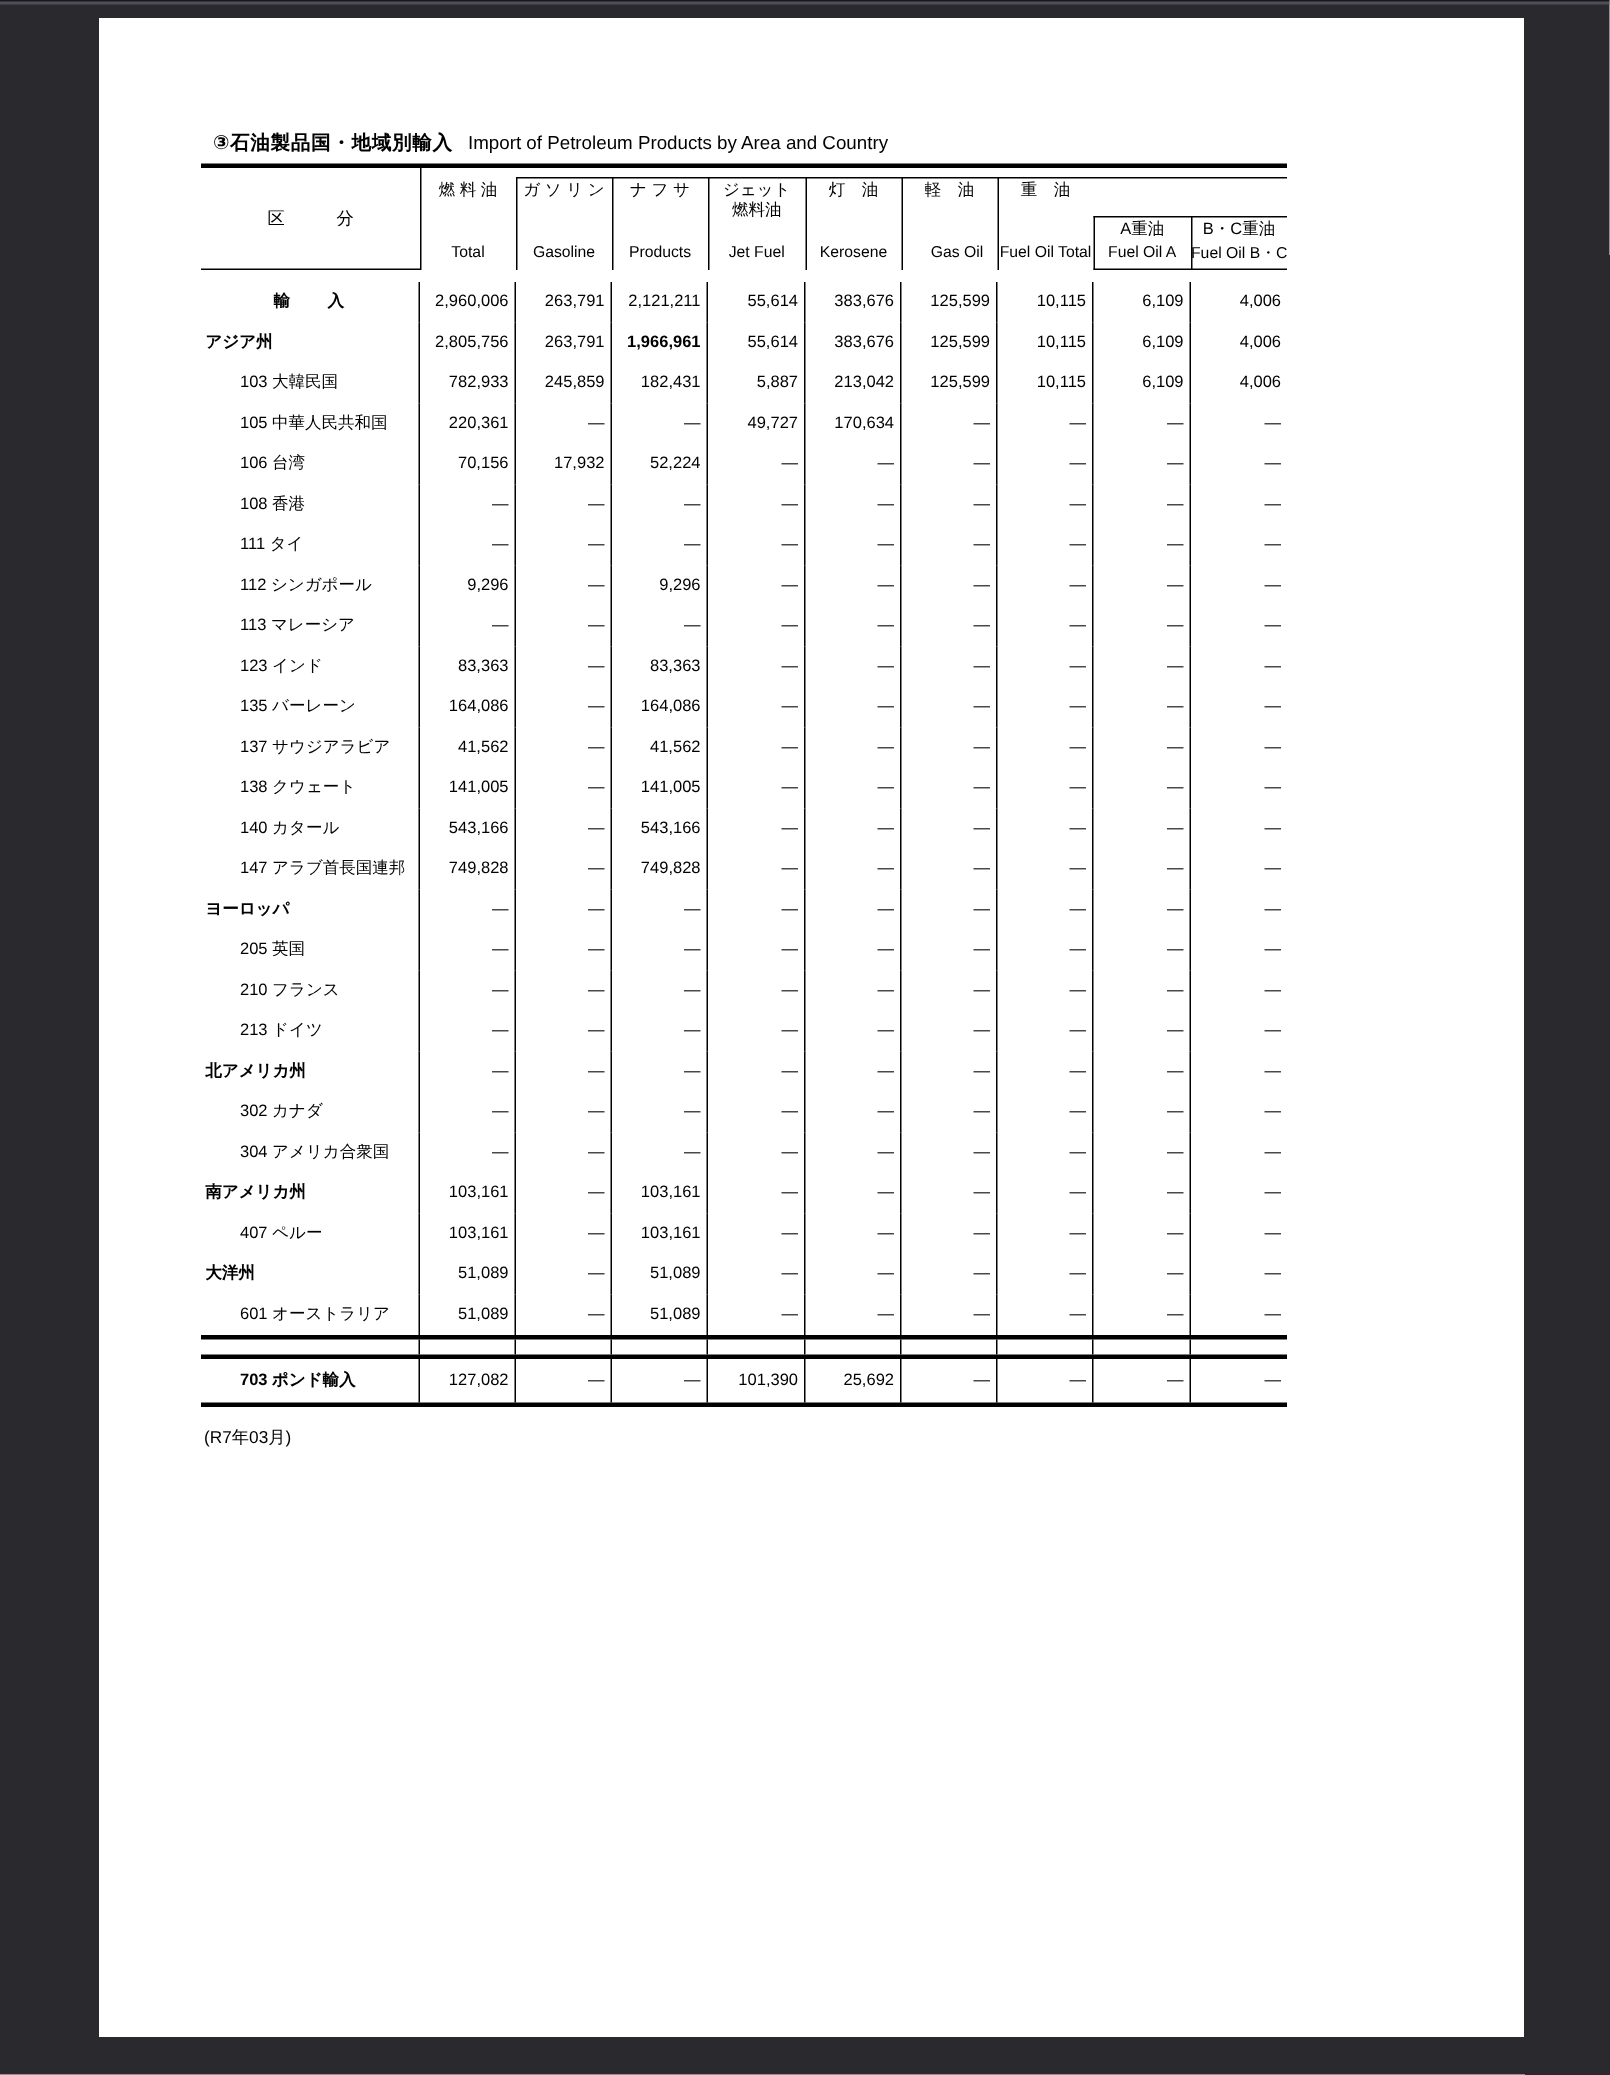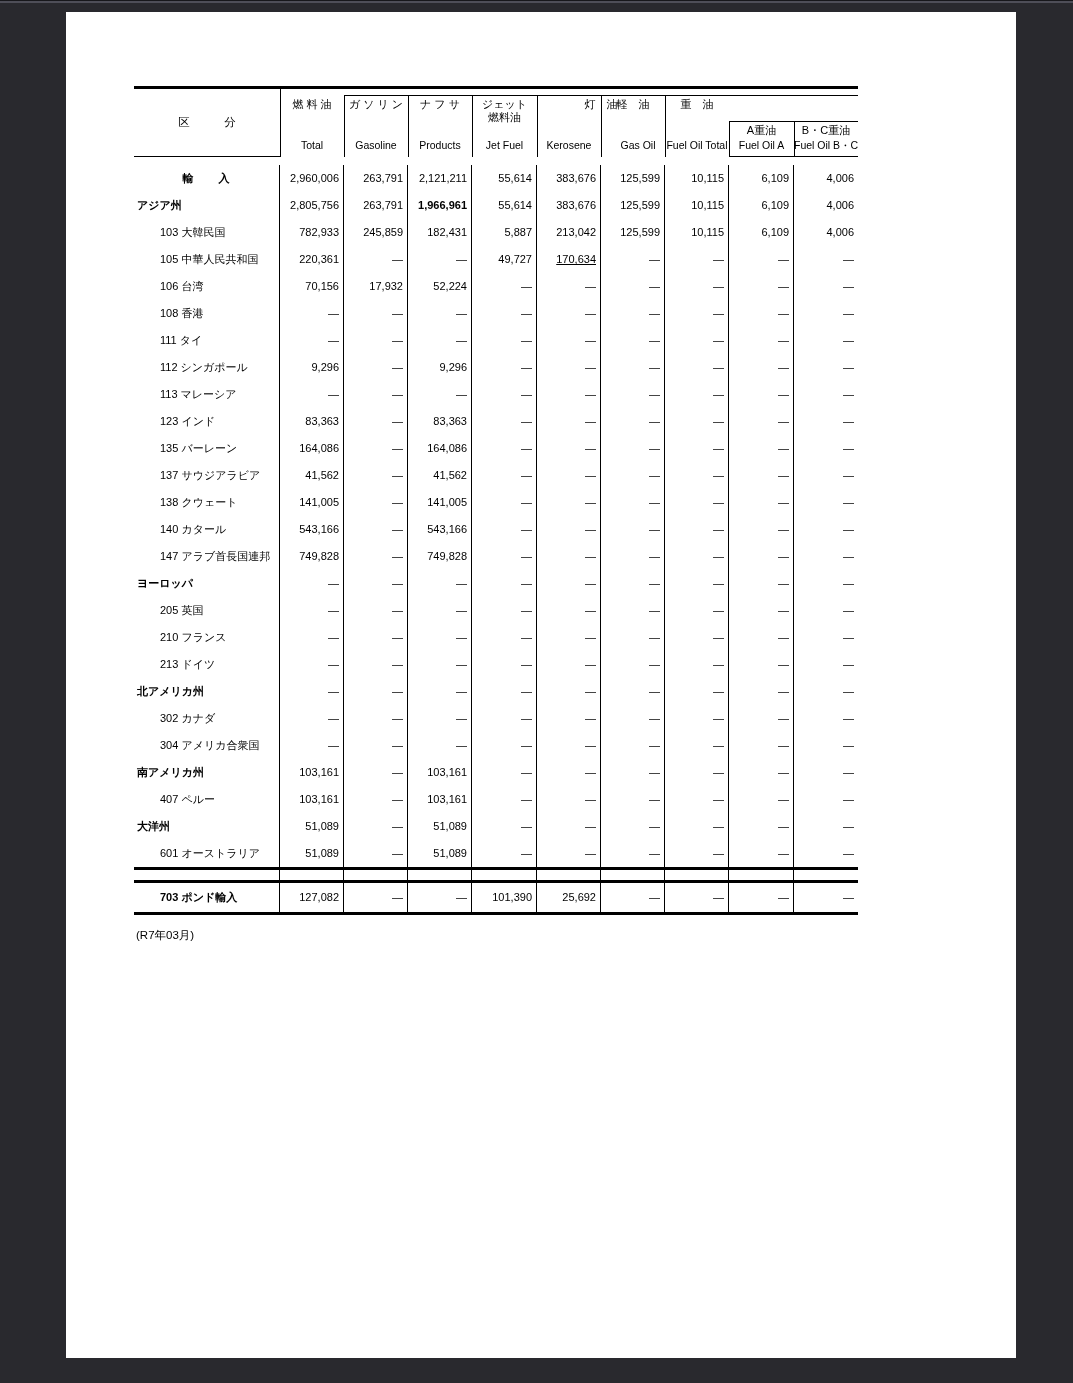--- a/index.html
+++ b/index.html
@@ -46,20 +46,23 @@
 </style>
 </head>
 <body>
 
 <div class="edge-top"></div>
 <div class="edge-strip"></div>
 
 <div class="page">
   <div class="doc">
 
+    <div class="title-row">
+      <span class="t-jp">③石油製品国・地域別輸入</span><span class="t-en">Import of Petroleum Products by Area and Country</span>
+    </div>
 
     <div class="thick"></div>
 
     <div class="thead" id="thead">
       <span class="corner">区　　　分</span>
     <div class="thin-v" style="left: 146px; top: 0px; height: 68px;"></div>
         <div class="thin-v" style="left: 210px; top: 6px; height: 62px;"></div>
         <div class="thin-v" style="left: 274px; top: 6px; height: 62px;"></div>
         <div class="thin-v" style="left: 338px; top: 6px; height: 62px;"></div>
         <div class="thin-v" style="left: 403px; top: 6px; height: 62px;"></div>
@@ -73,21 +76,21 @@
         <div class="thin-h" style="left: 595px; top: 67px; width: 129px;"></div>
         <span class="hjp" style="left: 146px; width: 64px; top: 9px;">燃 料 油</span>
         <span class="hen" style="left: 146px; width: 64px; top: 50px;">Total</span>
         <span class="hjp" style="left: 210px; width: 64px; top: 9px;">ガ ソ リ ン</span>
         <span class="hen" style="left: 210px; width: 64px; top: 50px;">Gasoline</span>
         <span class="hjp" style="left: 274px; width: 64px; top: 9px;">ナ フ サ</span>
         <span class="hen" style="left: 274px; width: 64px; top: 50px;">Products</span>
         <span class="hjp" style="left: 338px; width: 65px; top: 9px;">ジェット
 燃料油</span>
         <span class="hen" style="left: 338px; width: 65px; top: 50px;">Jet Fuel</span>
-        <span class="hjp" style="left: 403px; width: 64px; top: 9px; padding-left: 32px;">灯　油</span>
+        <span class="hjp" style="left: 403px; width: 64px; top: 9px;">灯　油</span>
         <span class="hen" style="left: 403px; width: 64px; top: 50px;">Kerosene</span>
         <span class="hjp" style="left: 467px; width: 64px; top: 9px;">軽　油</span>
         <span class="hen" style="left: 472px; width: 64px; top: 50px;">Gas Oil</span>
         <span class="hjp" style="left: 531px; width: 64px; top: 9px;">重　油</span>
         <span class="hen" style="left: 531px; width: 64px; top: 50px;">Fuel Oil Total</span>
         <span class="hjp" style="left: 595px; width: 65px; top: 35px;">A重油</span>
         <span class="hen" style="left: 595px; width: 65px; top: 50px;">Fuel Oil A</span>
         <span class="hjp" style="left: 660px; width: 64px; top: 35px;">B・C重油</span>
         <span class="hen" style="left: 660px; width: 64px; top: 50px;">Fuel Oil B・C</span>
       </div>
@@ -128,21 +131,21 @@
           <span class="vc" style="width: 64px;">10,115</span>
           <span class="vc" style="width: 65px;">6,109</span>
           <span class="vc last" style="width: 64px;">4,006</span>
         </div>
         <div class="trow">
           <span class="lc lbl-country">105 中華人民共和国</span>
           <span class="vc" style="width: 64px;">220,361</span>
           <span class="vc" style="width: 64px;">—</span>
           <span class="vc" style="width: 64px;">—</span>
           <span class="vc" style="width: 65px;">49,727</span>
-          <span class="vc" style="width: 64px; text-decoration: underline;">170,634</span>
+          <span class="vc" style="width: 64px;">170,634</span>
           <span class="vc" style="width: 64px;">—</span>
           <span class="vc" style="width: 64px;">—</span>
           <span class="vc" style="width: 65px;">—</span>
           <span class="vc last" style="width: 64px;">—</span>
         </div>
         <div class="trow">
           <span class="lc lbl-country">106 台湾</span>
           <span class="vc" style="width: 64px;">70,156</span>
           <span class="vc" style="width: 64px;">17,932</span>
           <span class="vc" style="width: 64px;">52,224</span>

